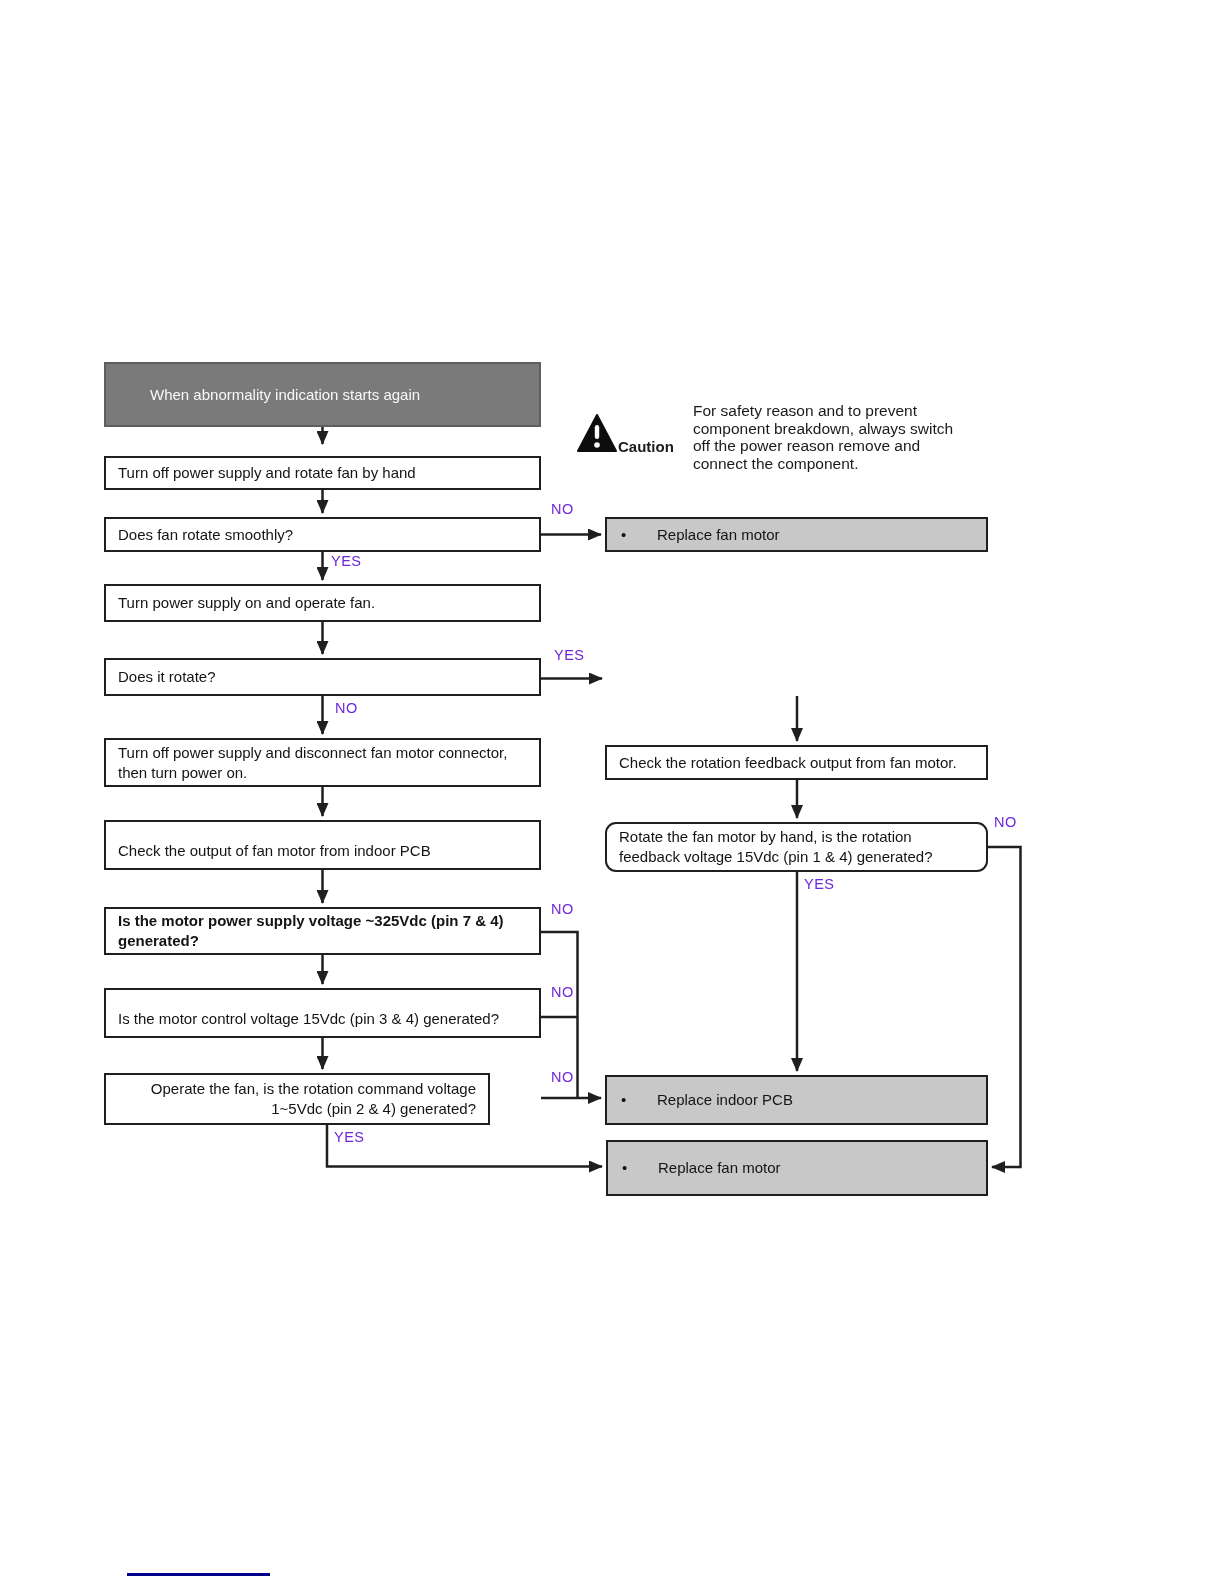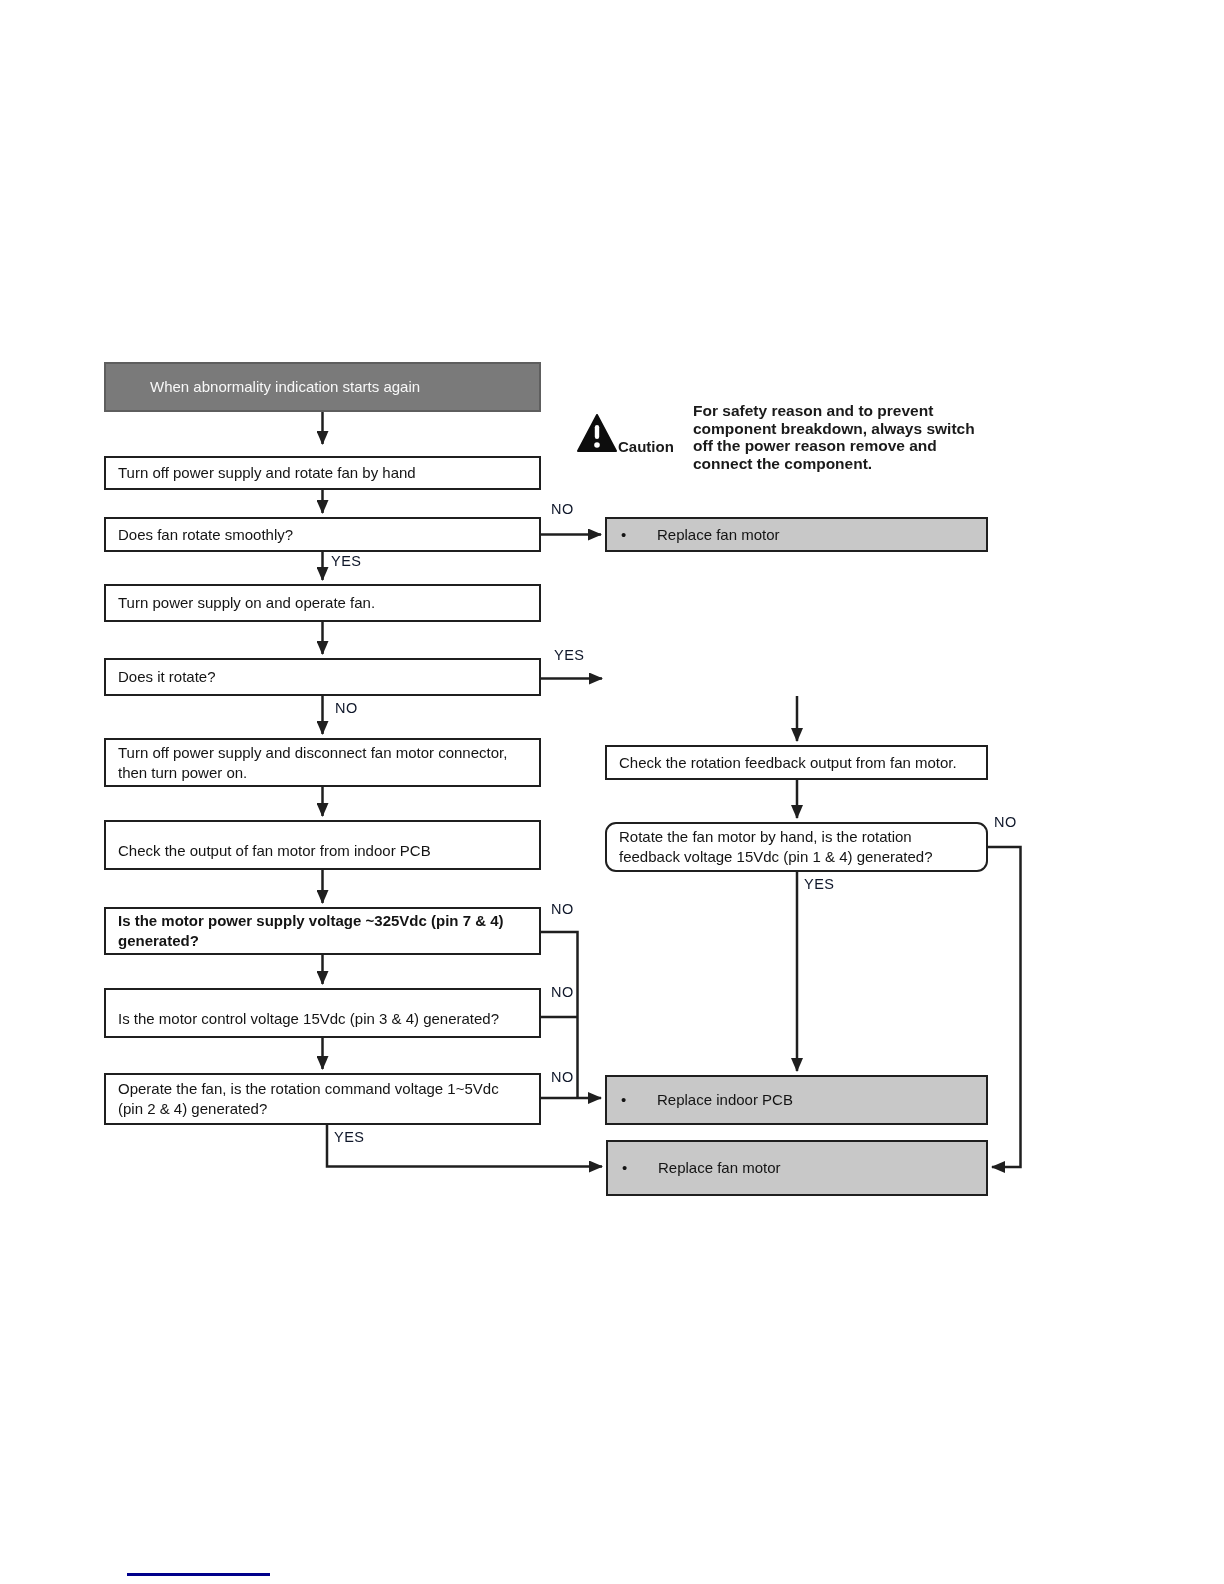--- a/index.html
+++ b/index.html
@@ -22,26 +22,26 @@
   .node{
     position:absolute;background:#ffffff;border:2.5px solid var(--line);
     display:flex;align-items:center;padding:4px 12px;
     font-size:15px;line-height:20px;color:#141414;
   }
   .node.vtop{align-items:center;padding-top:16px;}
   .node.dark{background:var(--title-bg);color:var(--title-text);border-color:#5e5e5e;}
   .node.gray{background:var(--result-bg);padding-left:14px;}
   .node .bullet{display:inline-block;width:36px;flex:0 0 36px;font-size:15px;}
   .lbl{
-    position:absolute;font-size:14.5px;letter-spacing:.5px;color:#0f172a;white-space:nowrap;
+    position:absolute;font-size:14.5px;letter-spacing:.5px;color:#6d28d9;white-space:nowrap;
   }
   .caution-wrap{position:absolute;left:577px;top:401px;width:380px;}
   .caution-icon{position:absolute;left:0;top:13px;}
   .caution-label{position:absolute;left:41px;top:37px;font-weight:bold;font-size:15px;}
-  .caution-text{position:absolute;left:116px;top:1px;font-size:15.5px;line-height:17.5px;white-space:nowrap;font-weight:bold;}
+  .caution-text{position:absolute;left:116px;top:1px;font-size:15.5px;line-height:17.5px;white-space:nowrap;}
   .footer-underline{
     position:absolute;left:127px;top:1573px;width:143px;height:2.5px;
     background:var(--link-line);cursor:pointer;
   }
 </style>
 </head>
 <body>
 
 <div class="stage">
 
@@ -67,21 +67,21 @@
       <path d="M797 780 L797 818" marker-end="url(#ah)"></path>
       <path d="M797 872 L797 1071" marker-end="url(#ah)"></path>
       <path d="M988 847 L1020.5 847 L1020.5 1167 L992 1167" marker-end="url(#ah)"></path>
       <path d="M541 932 L577.5 932 L577.5 1098"></path>
       <path d="M541 1017 L577.5 1017"></path>
       <path d="M541 1098 L601 1098" marker-end="url(#ah)"></path>
       <path d="M327 1125 L327 1166.5 L602 1166.5" marker-end="url(#ah)"></path>
     </g>
   </svg>
 
-  <div class="node dark" style="left:104px;top:362px;width:437px;height:50px;padding-left:44px;">
+  <div class="node dark" style="left:104px;top:362px;width:437px;height:65px;padding-left:44px;">
     <span>When abnormality indication starts again</span>
   </div>
 
   <div class="node" style="left:104px;top:456px;width:437px;height:34px;">
     <span>Turn off power supply and rotate fan by hand</span>
   </div>
 
   <div class="node" style="left:104px;top:517px;width:437px;height:35px;">
     <span>Does fan rotate smoothly?</span>
   </div>
@@ -103,21 +103,21 @@
   </div>
 
   <div class="node" style="left:104px;top:907px;width:437px;height:48px;font-weight:bold;">
     <span>Is the motor power supply voltage ~325Vdc (pin 7 &amp; 4) generated?</span>
   </div>
 
   <div class="node vtop" style="left:104px;top:988px;width:437px;height:50px;">
     <span>Is the motor control voltage 15Vdc (pin 3 &amp; 4) generated?</span>
   </div>
 
-  <div class="node" style="left:104px;top:1073px;width:437px;height:52px;">
+  <div class="node" style="left:104px;top:1073px;width:386px;height:52px;text-align:right;">
     <span>Operate the fan, is the rotation command voltage 1~5Vdc (pin 2 &amp; 4) generated?</span>
   </div>
 
   <div class="node gray" style="left:605px;top:517px;width:383px;height:35px;">
     <span class="bullet">•</span>
     <span>Replace fan motor</span>
   </div>
 
 
   <div class="node" style="left:605px;top:745px;width:383px;height:35px;">

